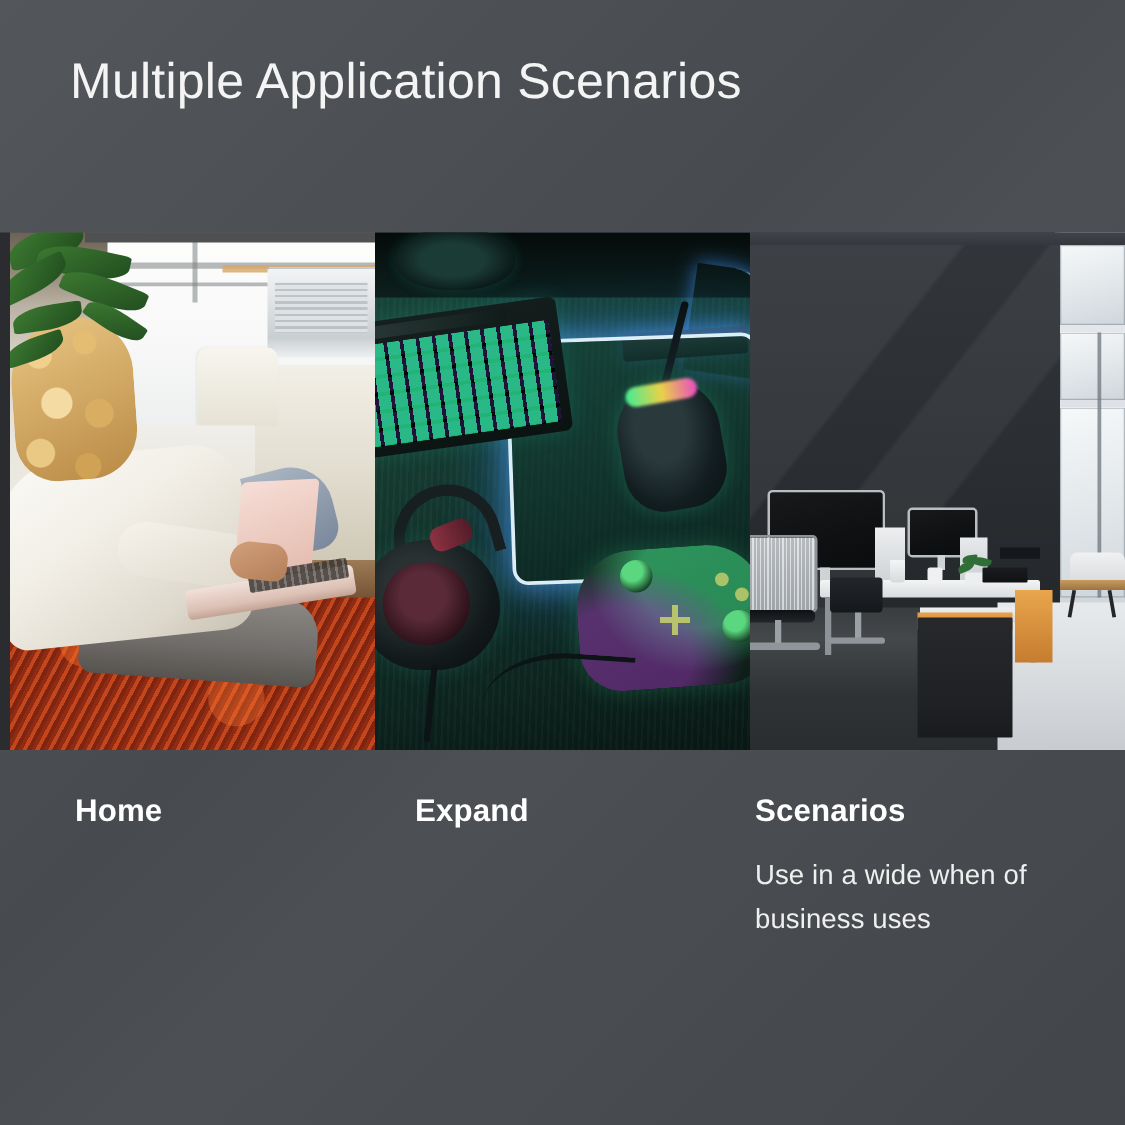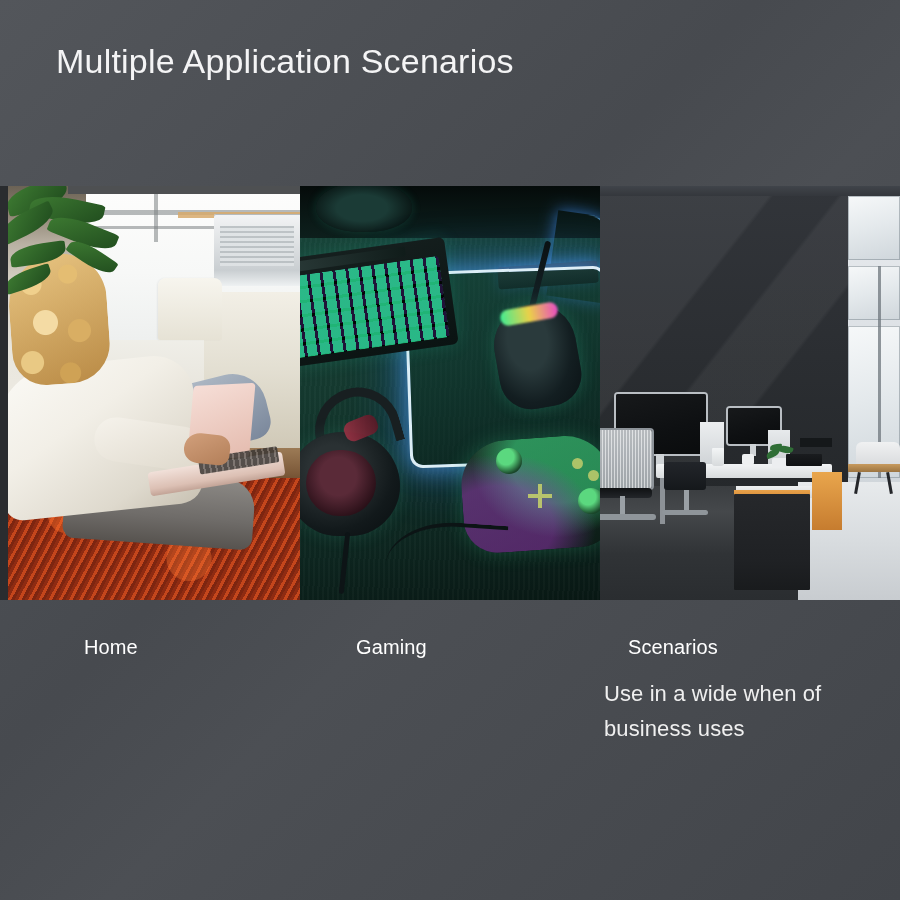--- a/index.html
+++ b/index.html
@@ -17,21 +17,21 @@
     background-image:
       linear-gradient(135deg, #53565b 0%, #474a4f 42%, #4c4f54 56%, #42454a 100%);
     overflow:hidden;
   }
 
   
   .title {
     position:absolute;
     left:56px; top:42px;
     width:760px;
-    font-size:34px;
+    font-size:40px;
     font-weight:300;
     letter-spacing:0.2px;
     color:#f4f4f5;
     line-height:1.15;
     white-space:nowrap;
   }
 
   
   .strip {
     position:absolute;
@@ -529,27 +529,26 @@
     position:absolute;
     left:0; top:636px; width:900px; height:264px;
     display:flex;
   }
   .col { position:relative; }
   .col.c1 { width:272px; margin-left:60px; }
   .col.c2 { width:272px; margin-left:0px;  }
   .col.c3 { width:280px; margin-left:0px;  }
 
   .col-title {
-    font-size:20px;
-    font-weight:normal;
+    font-size:25px;
+    font-weight:bold;
     color:#ffffff;
     letter-spacing:.1px;
     margin-bottom:18px;
     line-height:1.1;
-    margin-left:24px;
   }
   .col-body {
     font-size:22px;
     font-weight:300;
     color:#efefef;
     line-height:35px;
     letter-spacing:.1px;
     max-width:232px;
   }
   .col.c3 .col-body { max-width:250px; }
@@ -708,21 +707,21 @@
     </div>
   </div>
 
   <div class="cols">
 
     <div class="col c1">
       <div class="col-title">Home</div>
     </div>
 
     <div class="col c2">
-      <div class="col-title">Gaming</div>
+      <div class="col-title">Expand</div>
     </div>
 
     <div class="col c3">
       <div class="col-title">Scenarios</div>
       <div class="col-body">Use in a wide when of business uses</div>
     </div>
   </div>
 
 </div>
 

